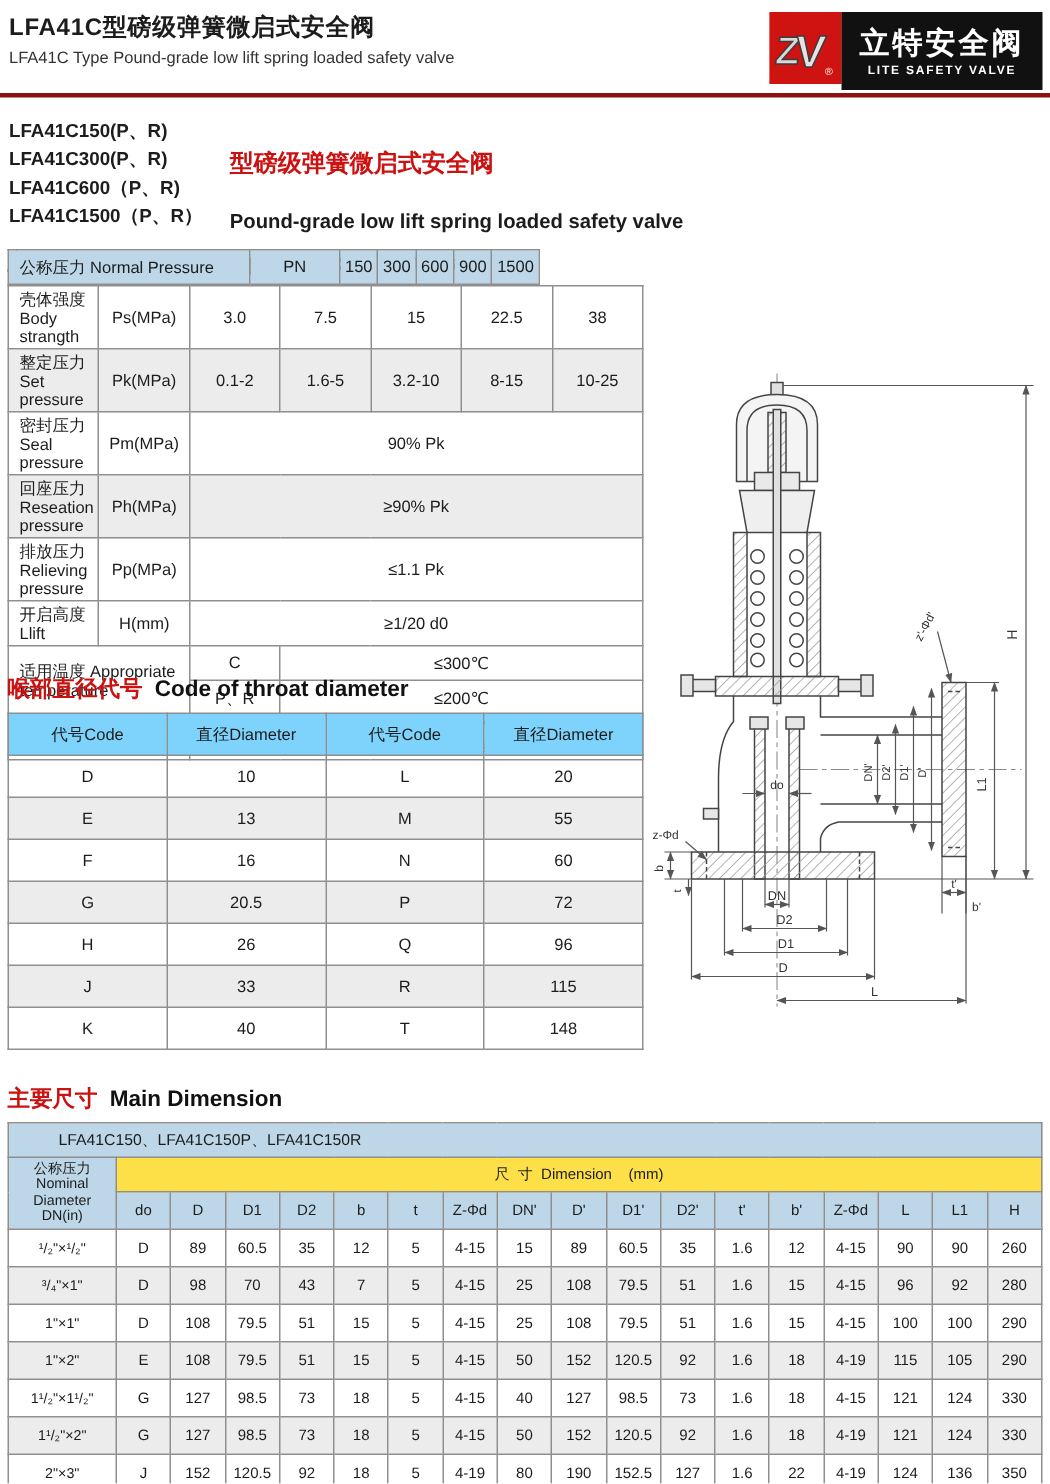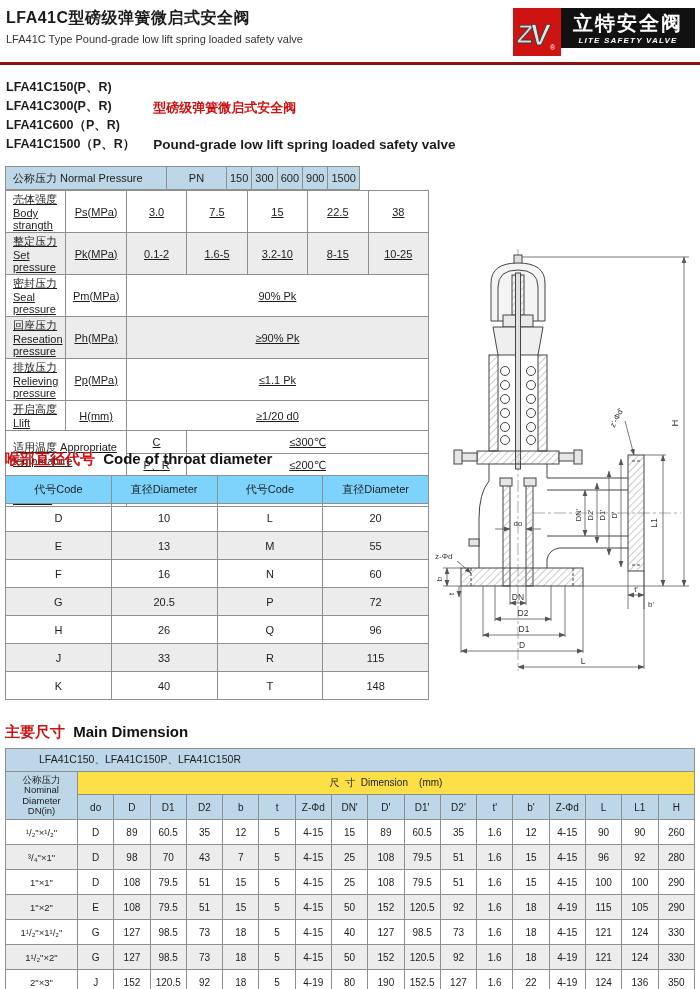--- a/index.html
+++ b/index.html
@@ -5,40 +5,40 @@
   html,body{margin:0;padding:0;background:#fff;}
   .page{position:relative;width:700px;height:989px;background:#fff;overflow:hidden;
         font-family:"Liberation Sans","DejaVu Sans",sans-serif;color:#1c1c1c;}
   
   .hdr{position:absolute;left:0;top:0;width:700px;}
   .hdr-inner{display:flex;justify-content:space-between;align-items:flex-start;padding:8px 5px 0 6px;gap:40px;}
   .hdr-title-cn{font-size:16px;font-weight:bold;letter-spacing:.5px;}
   .hdr-title-en{font-size:11px;color:#333;margin-top:4px;}
   .logo{display:flex;height:48px;}
   .logo-mark{width:48px;height:48px;background:#cf1310;flex:none;}
-  .logo-text{width:134px;height:40px;background:#111;color:#fff;text-align:center;
+  .logo-text{width:134px;height:52px;background:#111;color:#fff;text-align:center;
              display:flex;flex-direction:column;justify-content:center;align-items:center;}
   .logo-cn{font-size:20px;font-weight:bold;letter-spacing:2px;line-height:22px;}
-  .logo-en{font-size:8px;letter-spacing:1.2px;font-weight:bold;margin-top:2px;font-style:italic;}
+  .logo-en{font-size:8px;letter-spacing:1.2px;font-weight:bold;margin-top:2px;}
   .hdr-rule{margin:6px 0 0 0;height:3px;background:#8e1212;}
   
   .models{position:absolute;left:6px;top:78px;display:flex;}
   .model-list div{font-size:12.5px;font-weight:bold;line-height:19px;}
   .model-sub{margin-left:18px;margin-top:21px;}
-  .model-sub-cn{color:#cc1111;font-size:13px;font-weight:bold;}
+  .model-sub-cn{color:#cc1111;font-size:16px;font-weight:bold;}
   .model-sub-en{font-size:13.5px;font-weight:bold;margin-top:20px;}
   
   .sec-title{font-size:15px;font-weight:bold;}
   .sec-title .cn{color:#cc1111;}
   .sec-title .en{color:#111;margin-left:4px;}
   
   table{border-collapse:collapse;table-layout:fixed;}
   td,th{border:1px solid #8f8f8f;text-align:center;vertical-align:middle;font-weight:normal;}
   
-  .spec-wrap{position:absolute;left:5px;top:166px;width:504px;text-decoration:underline;}
+  .spec-wrap{position:absolute;left:5px;top:166px;width:504px;}
   .spec-table{width:424px;margin-top:5px;}
   .spec-table td{font-size:11px;height:20px;padding:1px 3px;}
   .spec-table .lbl{text-align:left;padding-left:7px;width:150px;}
   .spec-table .sym{width:53px;margin-left:41px;}
   .spec-table tr.g td{background:#ececec;}
   .spec-table tr.hdr td{background:#bdd7e9;}
   .med-cn{font-size:11px;display:block;line-height:14px;}
   .med-en{font-size:10.5px;display:block;line-height:13px;}
   
   .throat-wrap{position:absolute;left:5px;top:450px;width:444px;}

